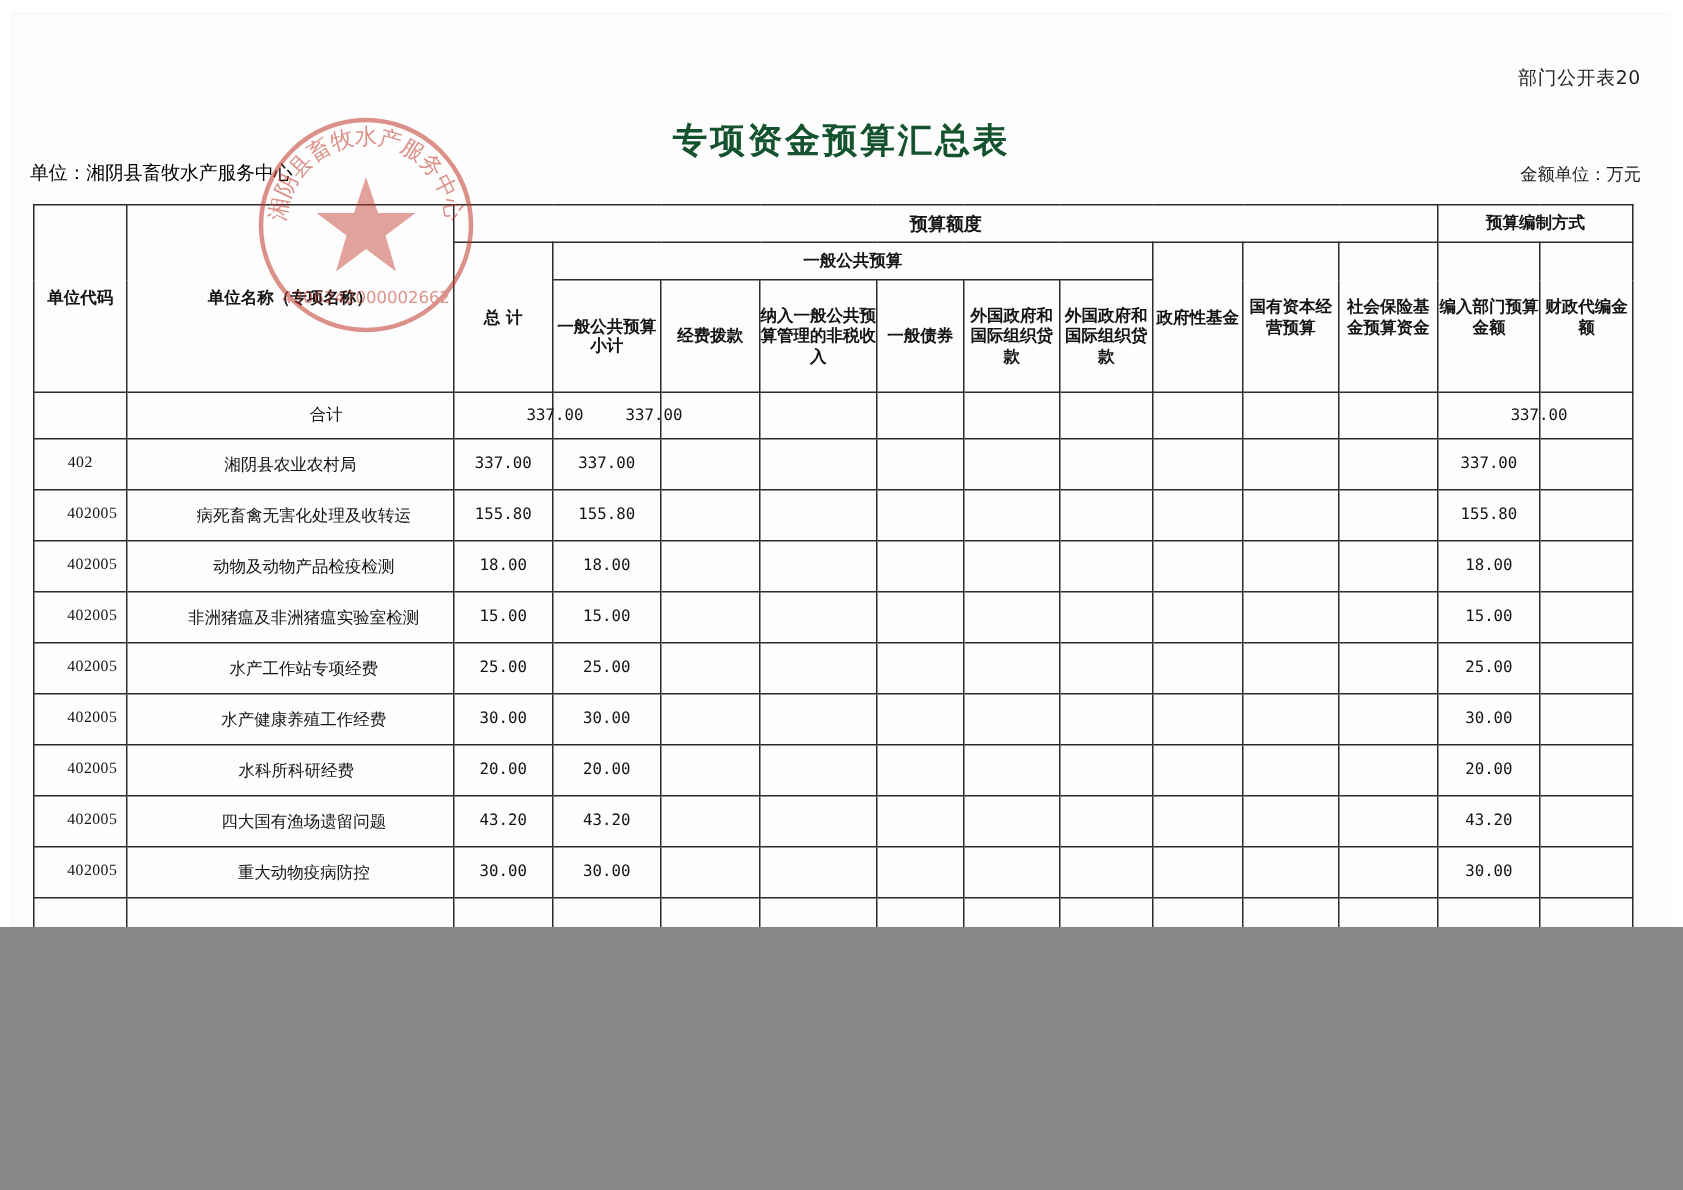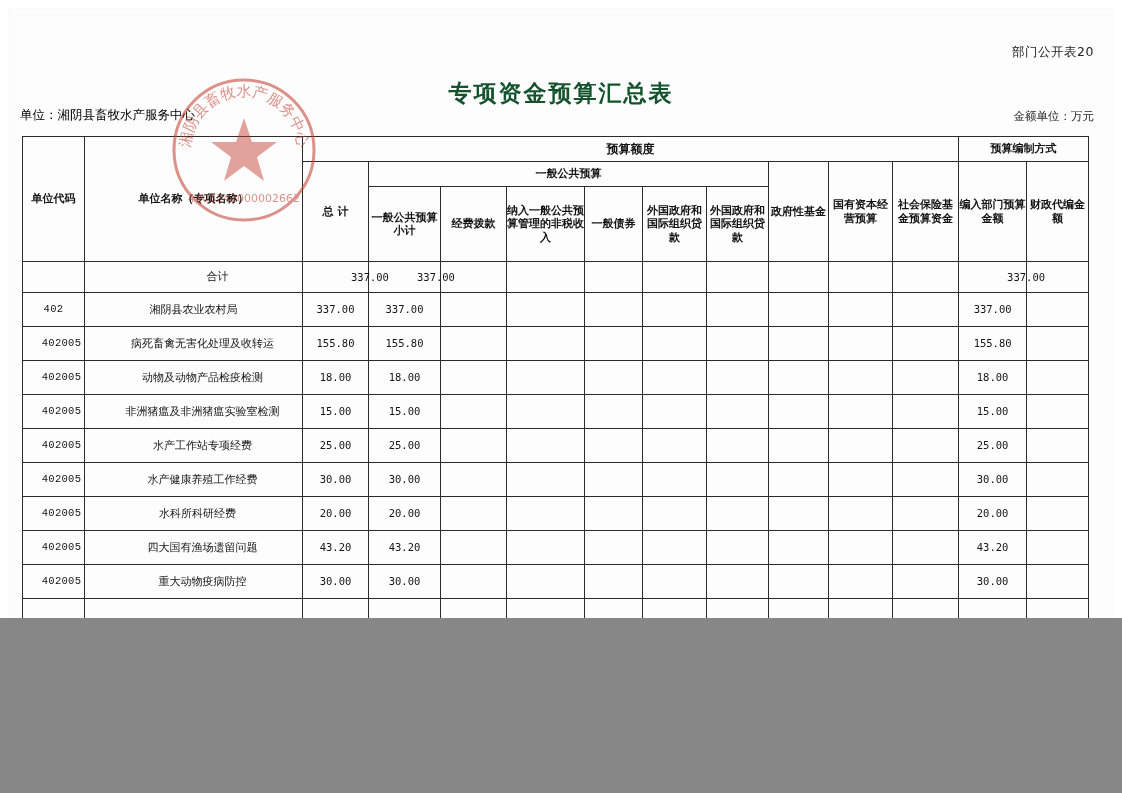--- a/index.html
+++ b/index.html
@@ -81,21 +81,21 @@
     font-weight: bold;
     font-size: 11px;
     padding: 2px 1px;
   }
   th.hdr.big {
     font-size: 12px;
   }
   .cell-code {
     text-align: left;
     padding-left: 6px;
-    font-family: Liberation Mono, monospace;
+    font-family: Liberation Serif, serif;
     font-size: 10.5px;
     letter-spacing: 0.3px;
   }
   .cell-name {
     text-align: left;
     padding-left: 8px;
     font-size: 11px;
   }
   .cell-num {
     text-align: right;

